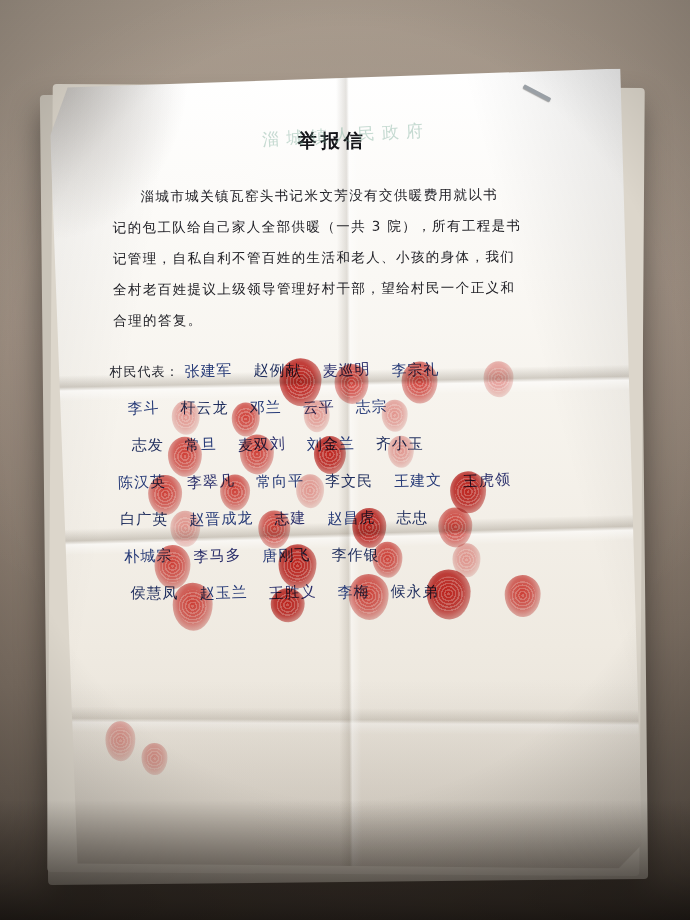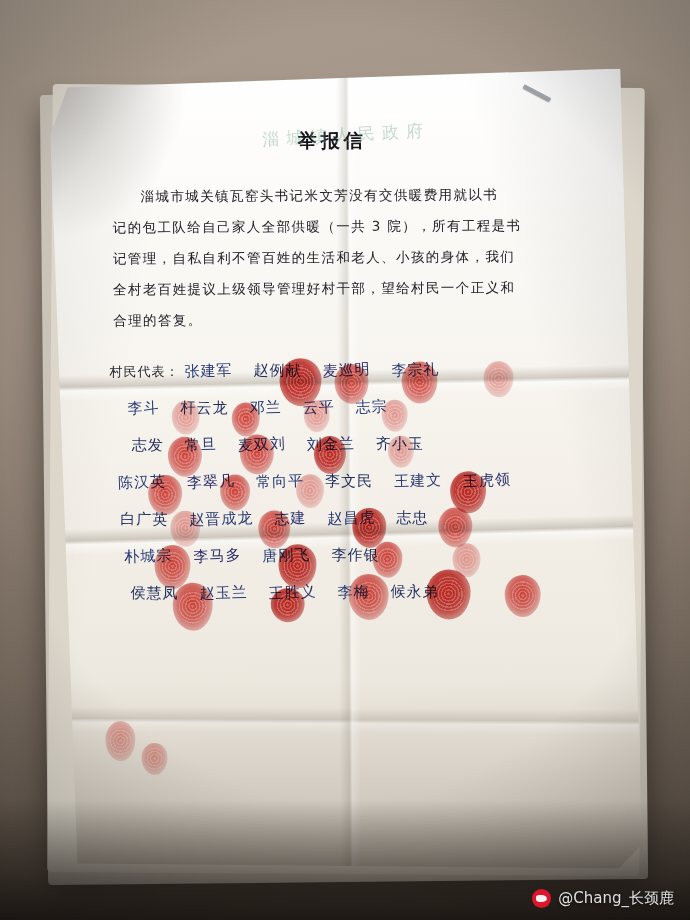--- a/index.html
+++ b/index.html
@@ -354,17 +354,13 @@
 
     <div class="print faint" style="left:52px; top:650px; width:30px; height:40px;"></div>
     <div class="print faint" style="left:88px; top:672px; width:26px; height:32px;"></div>
 
     <div class="shadow-bottom"></div>
   </div>
 
   <div class="desk-edge"></div>
   <div class="vignette"></div>
 
-  <div class="wm">
-    <span class="wm-badge"></span>
-    <span>@Chang_长颈鹿</span>
-  </div>
 </div>
 
 </body></html>

